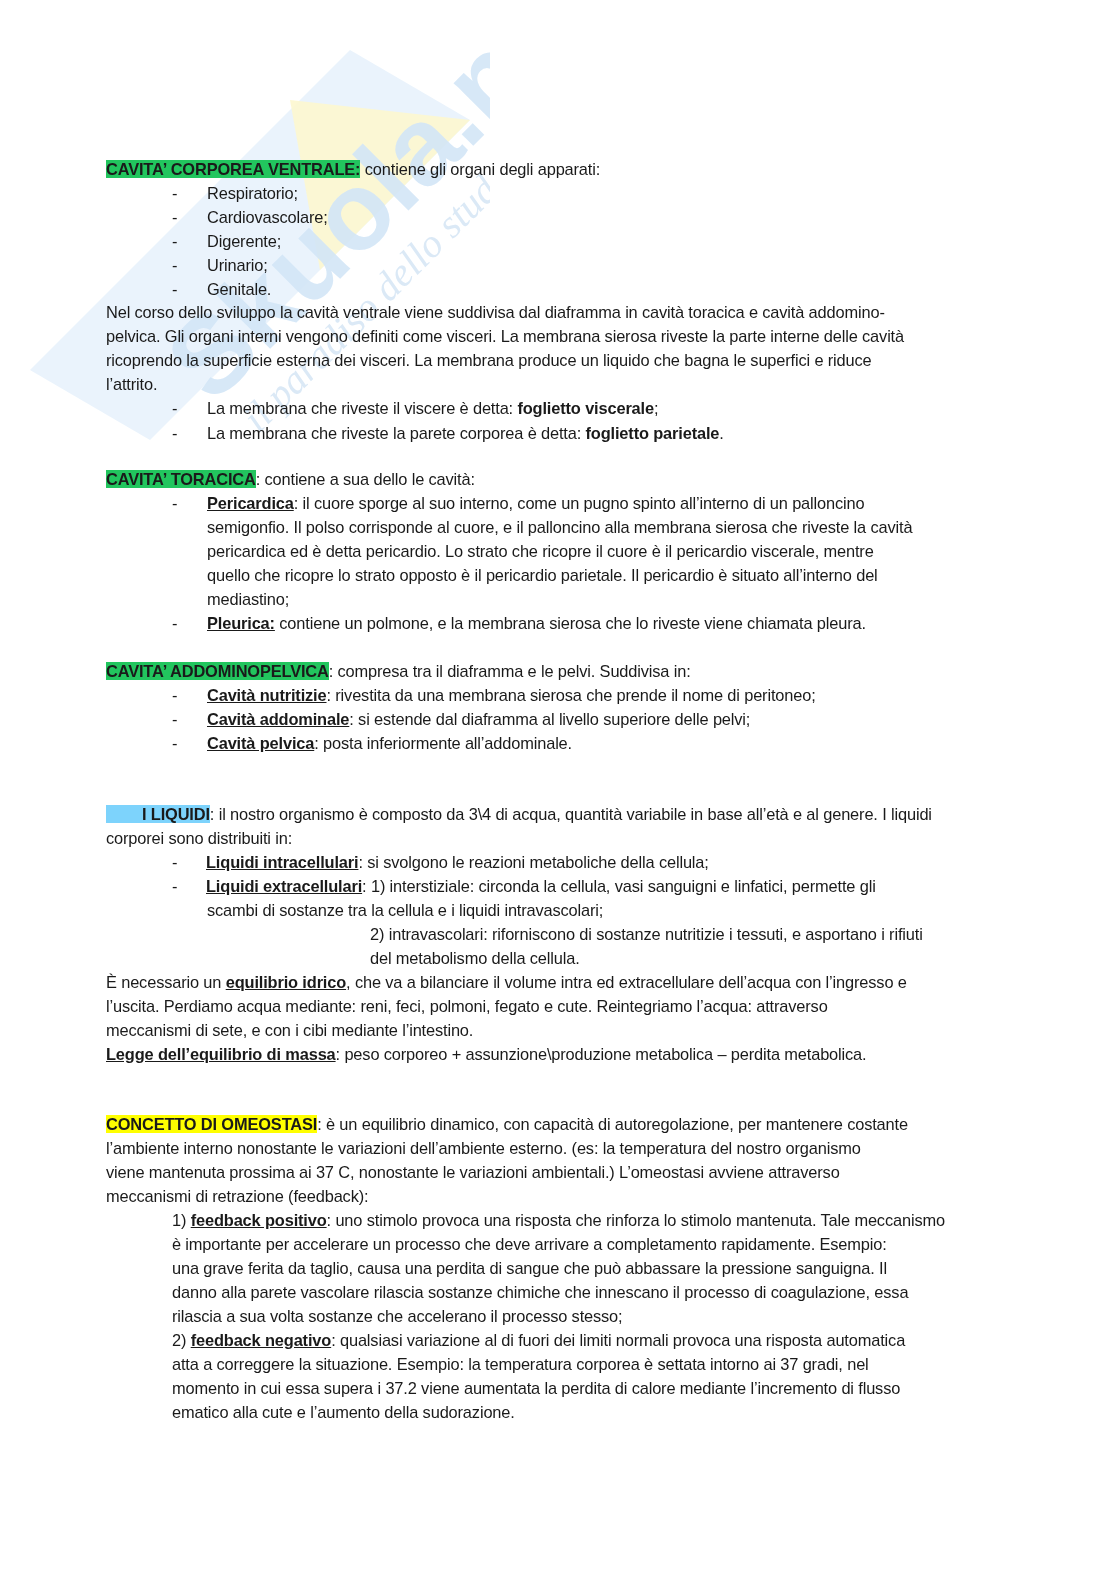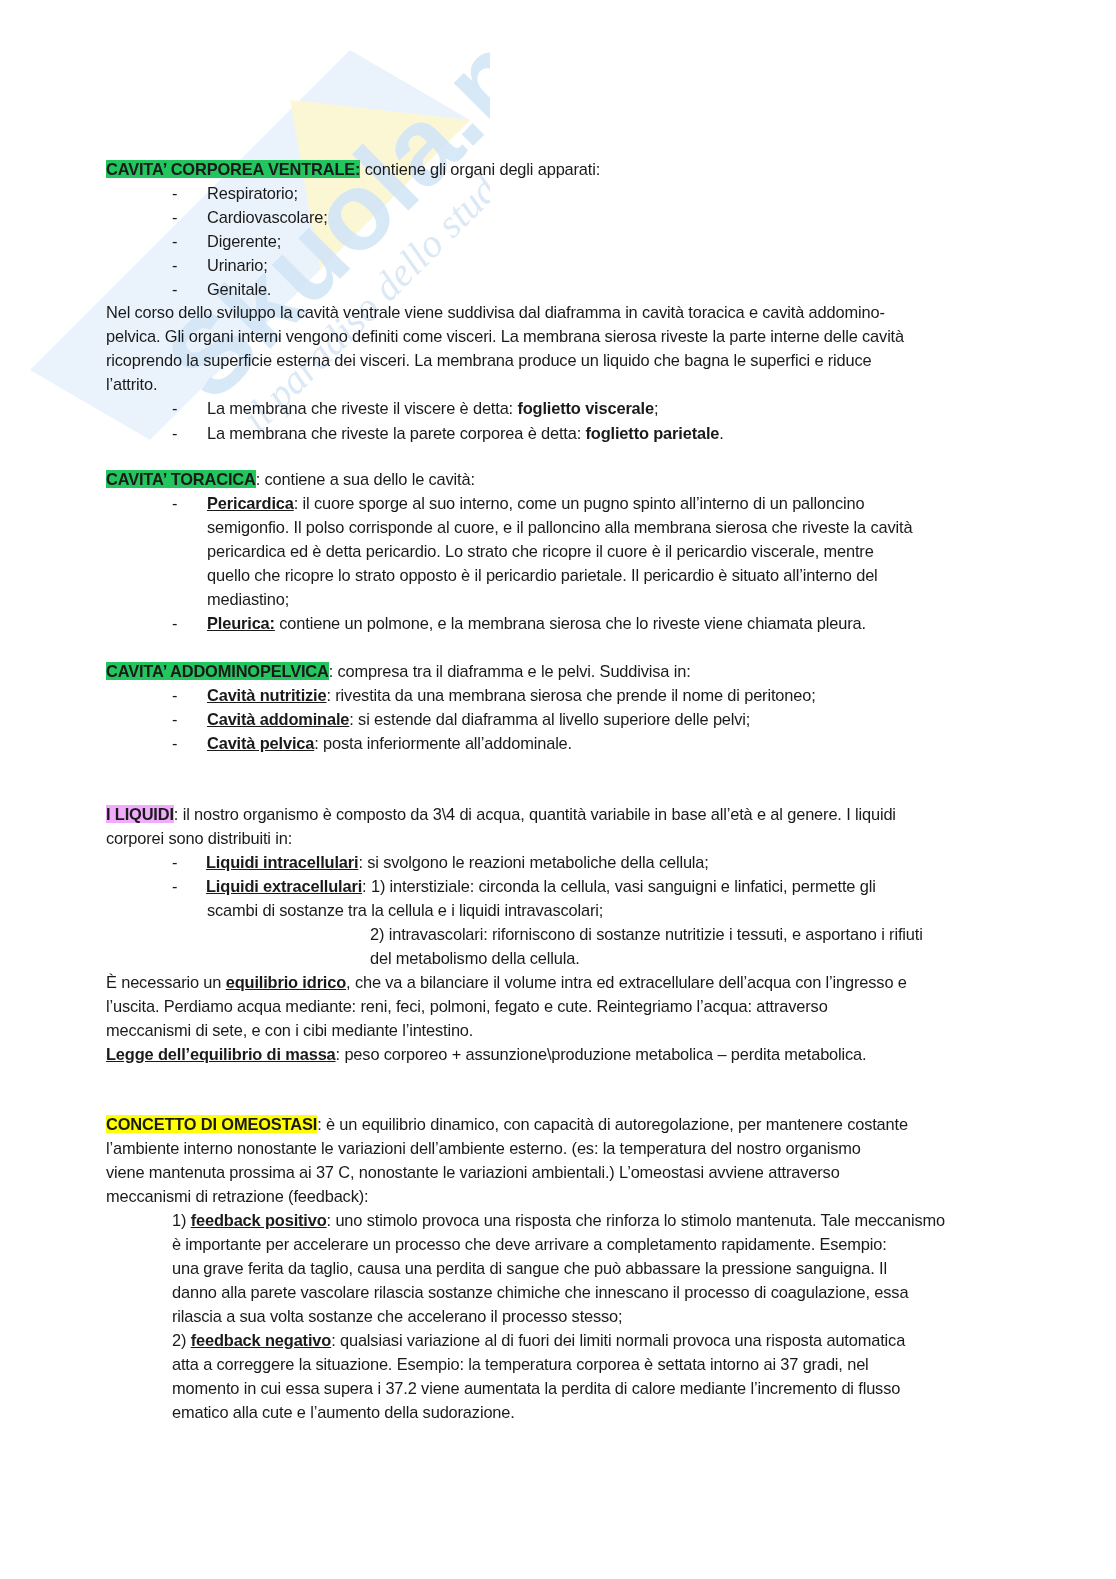--- a/index.html
+++ b/index.html
@@ -6,21 +6,21 @@
   body { width:1116px; height:1579px; position:relative; overflow:hidden;
          font-family:"Liberation Sans", sans-serif; color:#1a1a1a; }
   .wm { position:absolute; left:20px; top:40px; width:470px; height:470px; pointer-events:none; z-index:0; }
   .page { position:absolute; left:106px; top:0; width:900px; z-index:1; }
   .ln { position:absolute; left:0; font-size:16.4px; line-height:24px; white-space:nowrap; letter-spacing:-0.15px; }
   .in1 { left:101px; }
   .in2 { left:66px; }
   .in3 { left:264px; }
   .dash { position:absolute; left:66px; font-size:16.4px; line-height:24px; }
   .hl-teal { background:#22c55e; }
-  .hl-green { background:#f0abfc; }
+  .hl-green { background:#7dd3fc;padding-left:36px; }
   .hl-yellow { background:#ffff00; }
   .b { font-weight:bold; }
   .bu { font-weight:bold; text-decoration:underline; }
 </style>
 </head>
 <body>
 
 <div class="wm">
   <svg width="470" height="470" viewBox="0 0 470 470">
     <polygon points="10,330 330,10 450,80 130,400" fill="#e6f1fb" opacity="0.85"></polygon>

